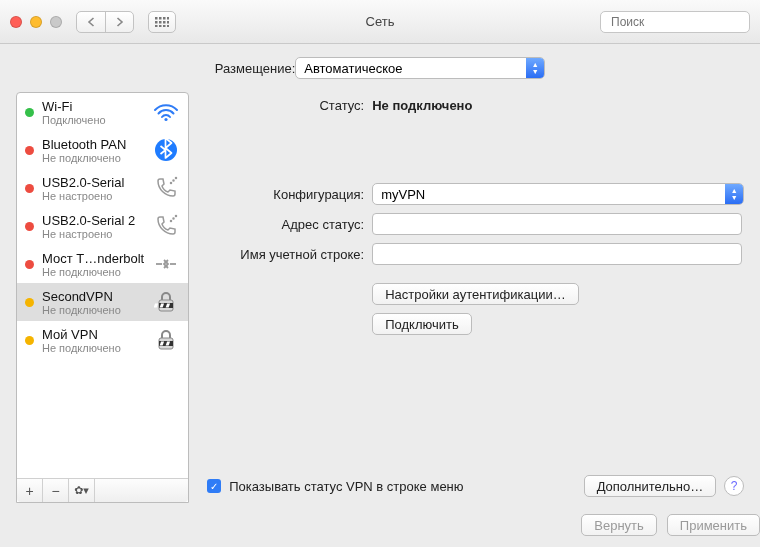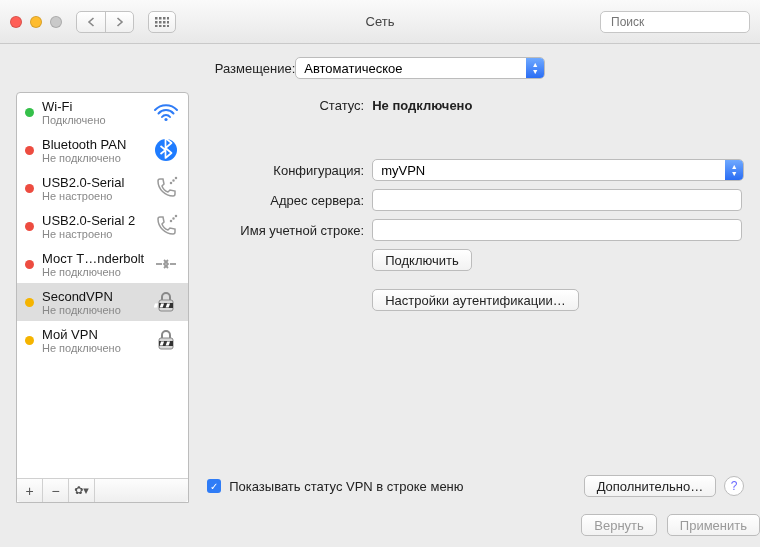--- a/index.html
+++ b/index.html
@@ -103,21 +103,21 @@
   .sidetools button{
     width:26px;border:none;border-right:1px solid #d0d0d0;background:transparent;
     font-size:14px;color:#555;display:flex;align-items:center;justify-content:center;
   }
   
   .pane { flex:1; padding-left: 18px; position:relative;}
   .form { }
   .frow { display:flex; align-items:center; margin-bottom:8px;}
   .frow .lbl { width:165px; text-align:right; padding-right:8px; color:#222;}
   .frow .val { flex:1;}
-  .status-row { margin-top:6px; margin-bottom:46px;}
+  .status-row { margin-top:6px; margin-bottom:70px;}
   .status-row .valtext { font-weight:600;}
   input.text {
     width: 370px; height:22px; border:1px solid #bcbcbc; border-radius:4px;
     background:#fff; padding:0 6px; font-size:13px;
   }
   .btn {
     height:22px; border:1px solid #bcbcbc; border-radius:5px;
     background:linear-gradient(#fff,#f2f2f2);
     padding:0 12px; font-size:13px; color:#222;
     display:inline-flex;align-items:center;justify-content:center;
@@ -334,34 +334,34 @@
         <div class="val">
           <span class="popup-wrap" style="width:372px;display:inline-block">
             <select class="popup" style="width:372px">
               <option>myVPN</option>
             </select>
             <span class="stepper">▲<br>▼</span>
           </span>
         </div>
       </div>
       <div class="frow">
-        <div class="lbl">Адрес сервера:</div>
+        <div class="lbl">Адрес статус:</div>
         <div class="val"><input class="text" value="" style=""></div>
       </div>
       <div class="frow">
         <div class="lbl">Имя учетной строке:</div>
         <div class="val"><input class="text" value="" style=""></div>
       </div>
+      <div class="frow" style="margin-top:18px">
+        <div class="lbl"></div>
+        <div class="val"><button class="btn">Настройки аутентификации…</button></div>
+      </div>
       <div class="frow">
         <div class="lbl"></div>
         <div class="val"><button class="btn">Подключить</button></div>
-      </div>
-      <div class="frow" style="margin-top:18px">
-        <div class="lbl"></div>
-        <div class="val"><button class="btn">Настройки аутентификации…</button></div>
       </div>
     </div>
 
     <div class="bot-options">
       <span class="chk">✓</span>
       <span>Показывать статус VPN в строке меню</span>
       <span style="flex:1"></span>
       <button class="btn">Дополнительно…</button>
       <span class="help">?</span>
     </div>

